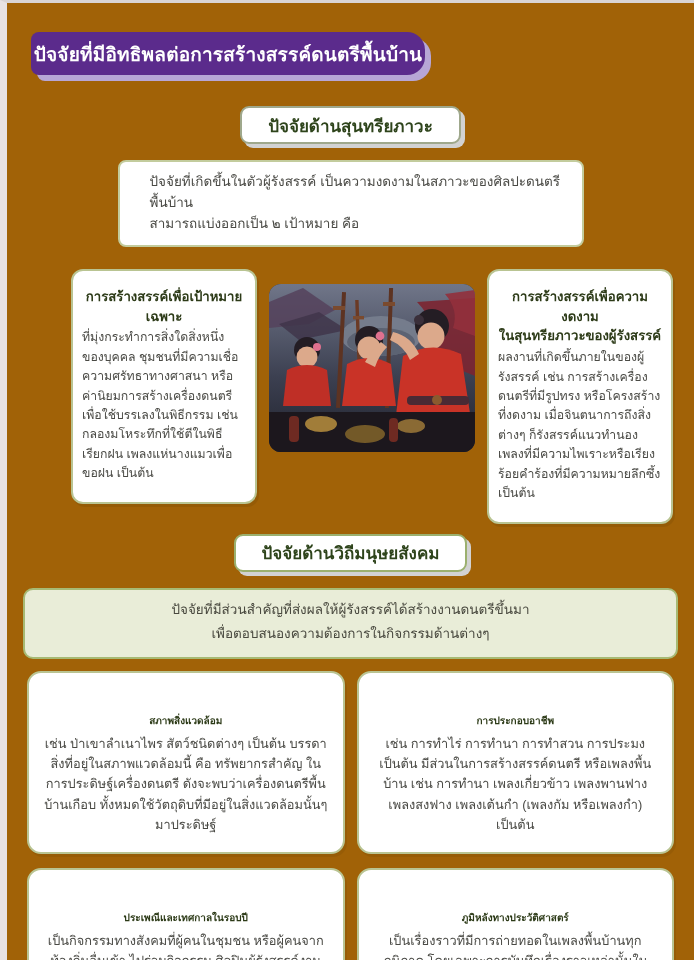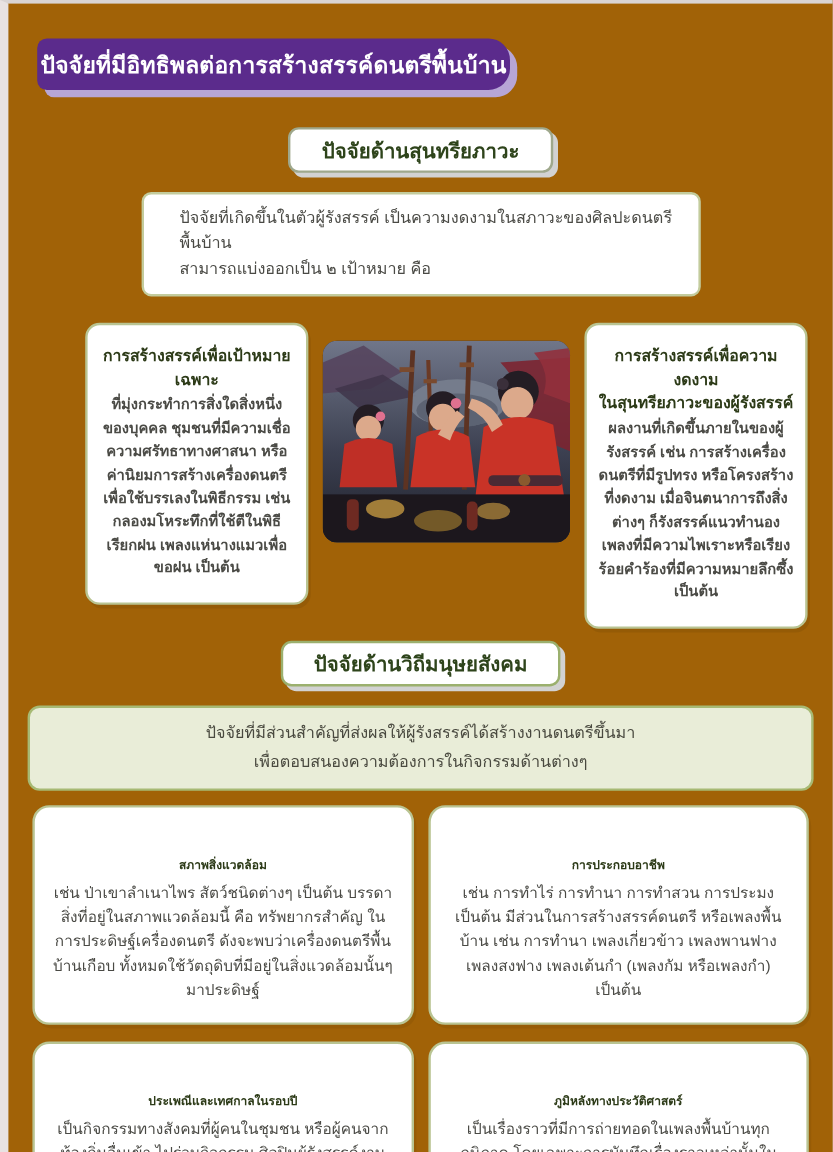--- a/index.html
+++ b/index.html
@@ -34,32 +34,32 @@
   }
   .intro-box div { color:#4a4a45; font-size:13.5px; line-height:1.55; }
   
   .cards-row { display:flex; gap:12px; margin:22px 24px 0 64px; align-items:flex-start; }
   .side-card {
     flex:0 0 186px; border:2px solid #b9c492; border-radius:12px; background:#fff;
     padding:16px 9px 18px; min-height:214px;
     box-shadow:2px 3px 0 rgba(0,0,0,0.07);
   }
   .card-title { color:#2c3a17; font-weight:bold; font-size:13.2px; text-align:center; line-height:1.5; }
-  .card-body  { color:#4a4a45; font-size:12.3px; text-align:center; line-height:1.58; margin-top:2px;font-weight:bold; }
+  .card-body  { color:#4a4a45; font-size:12.3px; text-align:left; line-height:1.58; margin-top:2px; }
   .photo {
     flex:0 0 206px; height:168px; margin-top:15px; border-radius:12px; overflow:hidden;
     background:#2e3240;
   }
   .photo svg { display:block; }
   
   .green-box {
     margin:10px 16px 0; min-height:71px; background:#e9edd8;
     border:2px solid #a7ba74; border-radius:10px;
     display:flex; flex-direction:column; align-items:center; justify-content:center;
-    padding:10px 20px; gap:4px;
+    padding:10px 20px; gap:4px;font-family:Liberation Mono, monospace;
   }
   .green-box div { color:#49493f; font-size:13.5px; text-align:center; line-height:1.5; }
   
   .grid {
     display:grid; grid-template-columns:1fr 1fr; gap:14px 12px; margin:12px 20px 0;
   }
   .g-card {
     border:2px solid #b9c492; border-radius:14px; background:#fff;
     min-height:145px; padding:22px 14px 16px;
     box-shadow:2px 3px 0 rgba(0,0,0,0.06);

